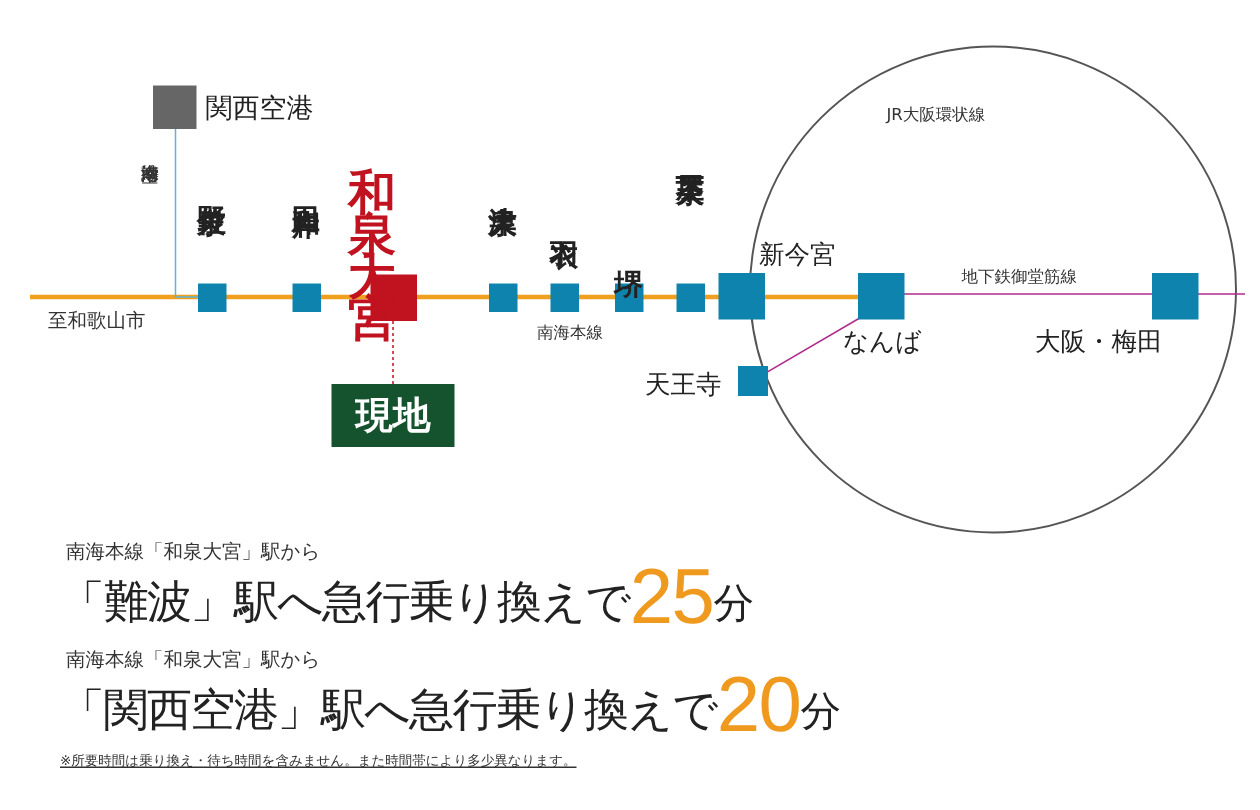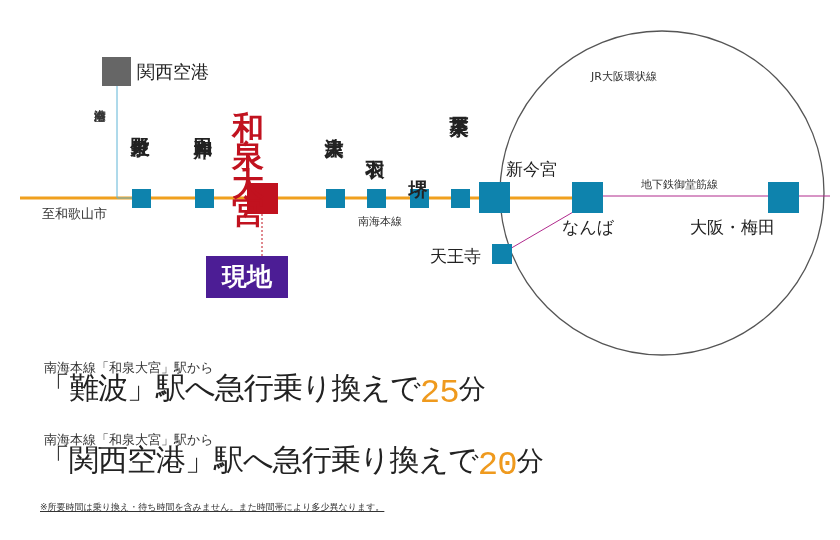--- a/index.html
+++ b/index.html
@@ -6,41 +6,41 @@
   body { width:840px; height:540px; background:#ffffff; position:relative; overflow:hidden;
          font-family:"DejaVu Sans","Liberation Sans",sans-serif; color:#222; }
   .abs { position:absolute; }
   .sq { position:absolute; background:#0e83ad; }
   .vlabel { position:absolute; writing-mode:vertical-rl; text-orientation:upright; font-weight:bold;
             font-size:19px; letter-spacing:-1px; color:#222; line-height:1; }
   .hlabel { position:absolute; font-weight:normal; font-size:17px; color:#222; white-space:nowrap; }
   .small { position:absolute; font-size:11px; color:#333; white-space:nowrap; }
   .lead { position:absolute; font-size:13px; color:#333; white-space:nowrap; left:44px; }
   .big { position:absolute; font-size:30px; color:#222; white-space:nowrap; left:40px; letter-spacing:-1px; }
-  .num { font-family:Liberation Mono, monospace; color:#ef9a1e; font-size:34px; vertical-align:-4px; }
+  .num { font-family:Liberation Sans, sans-serif; color:#ef9a1e; font-size:52px; vertical-align:-4px; }
   .unit { font-size:27px; }
   .note { position:absolute; left:40px; top:501px; font-size:9px; color:#333; white-space:nowrap;text-decoration:underline; }
 </style>
 </head>
 <body>
 
 <svg class="abs" width="840" height="360" style="left:0;top:0;">
   <circle cx="662" cy="193" r="162" fill="none" stroke="#555" stroke-width="1.3"></circle>
   <line x1="20" y1="198" x2="587" y2="198" stroke="#f0a01e" stroke-width="3"></line>
   <line x1="596" y1="196" x2="830" y2="196" stroke="#b02a8c" stroke-width="1"></line>
   <line x1="508" y1="250" x2="580" y2="208" stroke="#b02a8c" stroke-width="1"></line>
   <polyline points="117,86 117,198 141,198" fill="none" stroke="#5fb4d6" stroke-width="1"></polyline>
   <line x1="262" y1="214" x2="262" y2="258" stroke="#c1121f" stroke-width="1" stroke-dasharray="2,2"></line>
 </svg>
 
 <div class="abs" style="left:102px;top:57px;width:29px;height:29px;background:#666;"></div>
 <div class="hlabel" style="left:137px;top:60px;font-size:18px;">関西空港</div>
 <div class="abs" style="left:94px;top:100px;writing-mode:vertical-rl;text-orientation:upright;font-size:12px;line-height:1;color:#333;">南海空港線</div>
 
-<div class="small" style="left:42px;top:205px;font-size:13px;text-align:right;">至和歌山市</div>
+<div class="small" style="left:32px;top:205px;font-size:13px;text-align:right;">至和歌山市</div>
 
 <div class="sq" style="left:132px;top:189px;width:19px;height:19px;"></div>
 <div class="sq" style="left:195px;top:189px;width:19px;height:19px;"></div>
 <div class="abs" style="left:247px;top:183px;width:31px;height:31px;background:#c1121f;"></div>
 <div class="sq" style="left:326px;top:189px;width:19px;height:19px;"></div>
 <div class="sq" style="left:367px;top:189px;width:19px;height:19px;"></div>
 <div class="sq" style="left:410px;top:189px;width:19px;height:19px;"></div>
 <div class="sq" style="left:451px;top:189px;width:19px;height:19px;"></div>
 <div class="sq" style="left:479px;top:182px;width:31px;height:31px;"></div>
 <div class="sq" style="left:572px;top:182px;width:31px;height:31px;"></div>
@@ -58,21 +58,21 @@
 <div class="vlabel" style="left:450px;top:104px;">天下茶屋</div>
 <div class="hlabel" style="left:506px;top:158px;">新今宮</div>
 <div class="hlabel" style="left:562px;top:216px;">なんば</div>
 <div class="hlabel" style="left:690px;top:216px;">大阪・梅田</div>
 <div class="hlabel" style="left:430px;top:245px;">天王寺</div>
 
 <div class="small" style="left:358px;top:214px;">南海本線</div>
 <div class="small" style="left:591px;top:69px;">JR大阪環状線</div>
 <div class="small" style="left:641px;top:177px;">地下鉄御堂筋線</div>
 
-<div class="abs" style="left:206px;top:256px;width:82px;height:42px;background:#4c1d95;color:#fff;font-weight:bold;font-size:25px;line-height:42px;text-align:center;">
+<div class="abs" style="left:221px;top:256px;width:82px;height:42px;background:#14532d;color:#fff;font-weight:bold;font-size:25px;line-height:42px;text-align:center;">
   <span>現地</span>
 </div>
 
 <div class="lead" style="top:359px;">南海本線「和泉大宮」駅から</div>
 <div class="big" style="top:368px;">
   <span>「難波」駅へ急行乗り換えで</span><span class="num">25</span><span class="unit">分</span>
 </div>
 
 <div class="lead" style="top:431px;">南海本線「和泉大宮」駅から</div>
 <div class="big" style="top:440px;">

